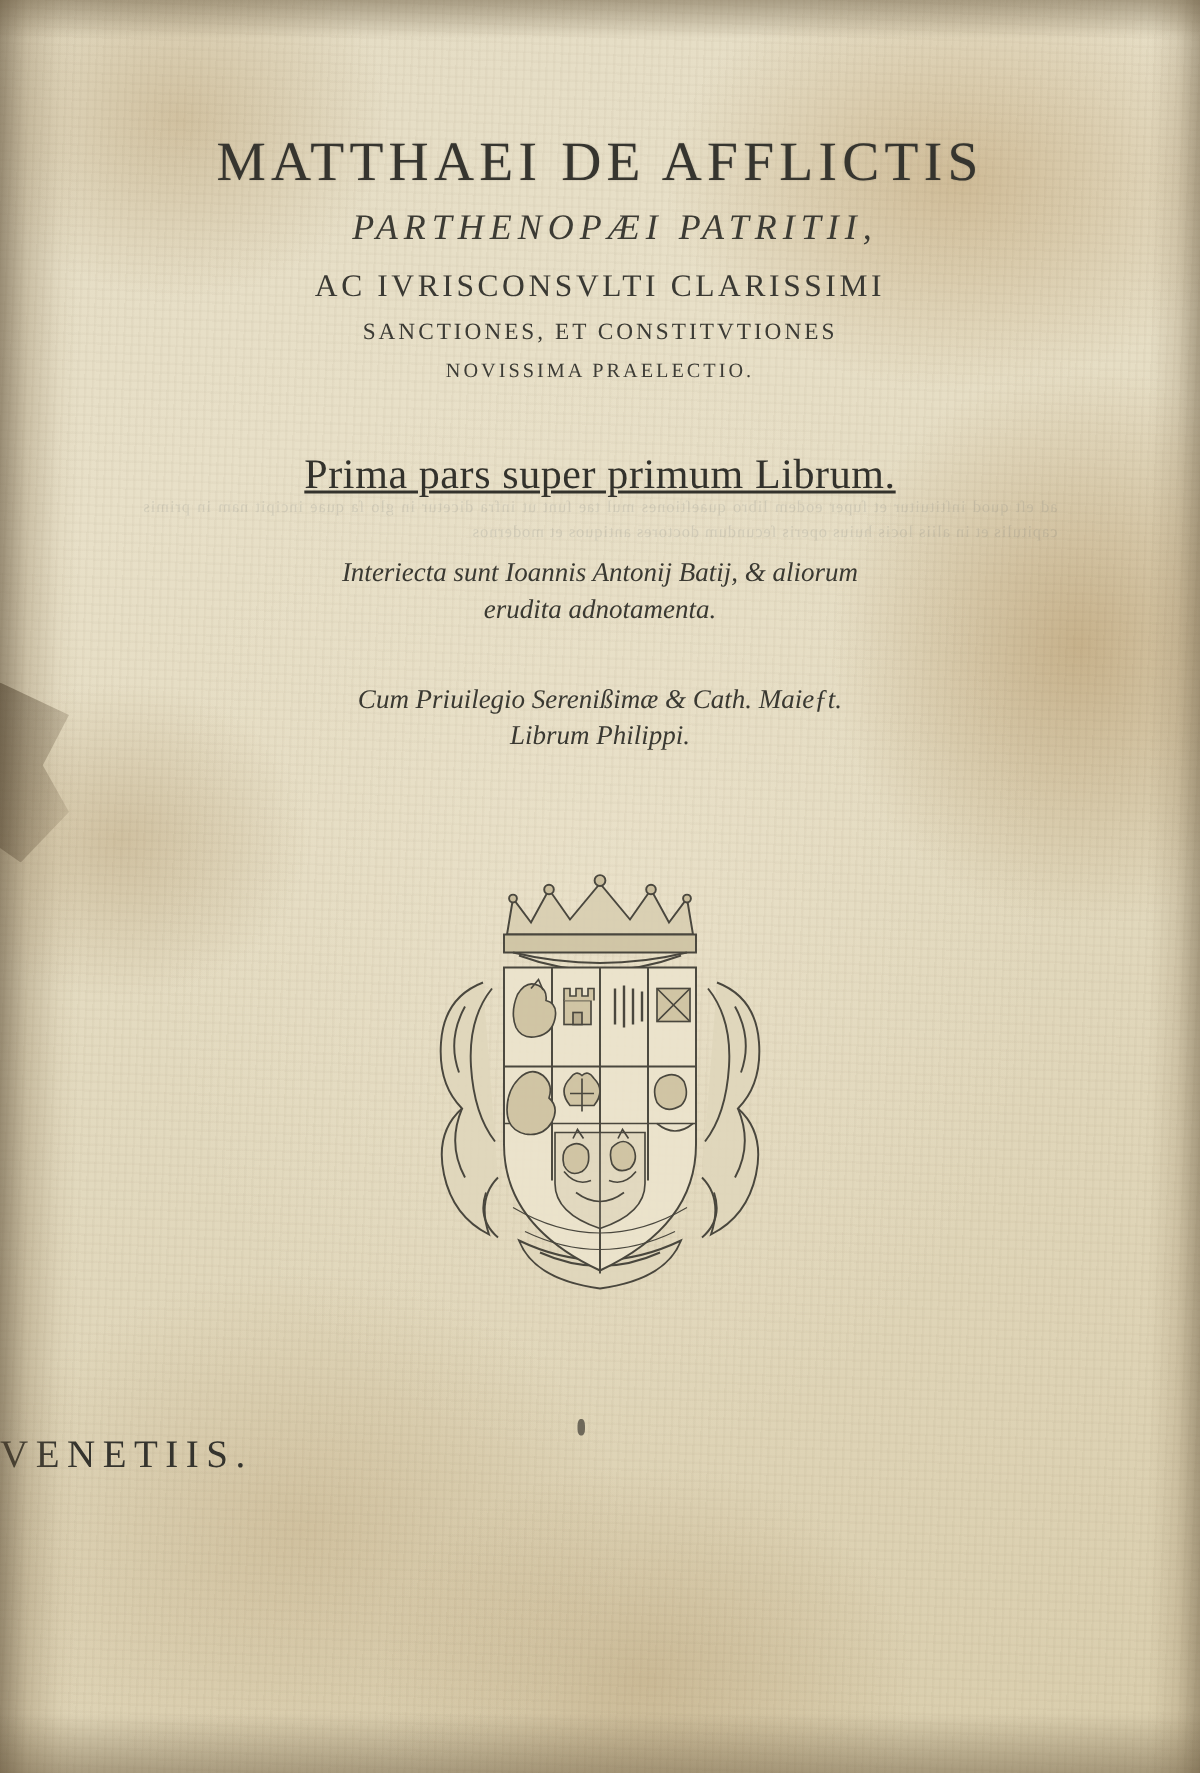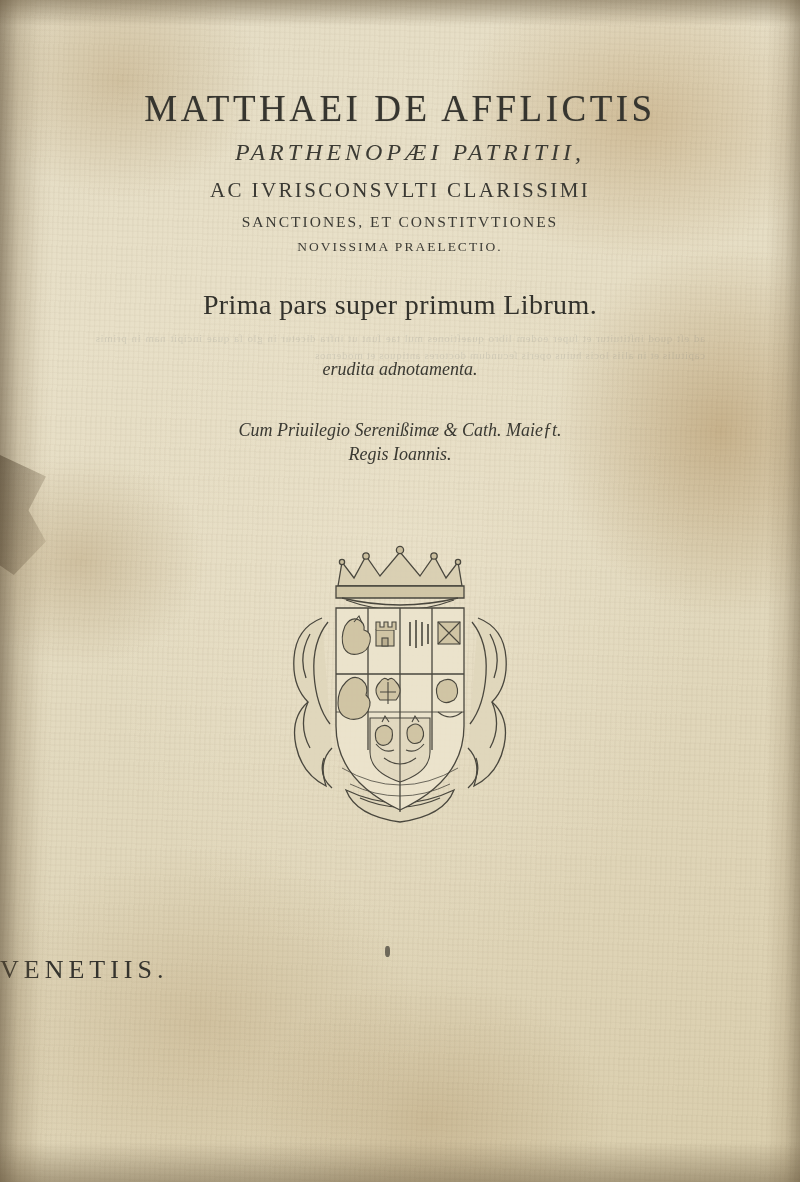--- a/index.html
+++ b/index.html
@@ -133,24 +133,25 @@
     color: #3c3b35;
   }
   .t-sub5 {
     margin-top: 8px;
     font-size: 13.5px;
     letter-spacing: 2px;
     color: #3d3c36;
   }
 
   .t-part {
-    margin-top: 34px;
+    margin-top: 46px;
     font-size: 28px;
     letter-spacing: 0.4px;
     color: #33322c;
+    text-decoration: underline;
   }
 
   .t-note {
     margin-top: 36px;
     font-size: 18px;
     font-style: italic;
     line-height: 1.35;
     color: #3a3932;
   }
   .t-priv {
@@ -209,26 +210,27 @@
 
     <div class="t-main">MATTHAEI DE AFFLICTIS</div>
     <div class="t-sub1">PARTHENOPÆI PATRITII,</div>
     <div class="t-sub2">AC IVRISCONSVLTI CLARISSIMI</div>
     <div class="t-sub4">SANCTIONES, ET CONSTITVTIONES</div>
     <div class="t-sub5">NOVISSIMA PRAELECTIO.</div>
 
     <div class="t-part">Prima pars super primum Librum.</div>
 
     <div class="t-note">
+      <div>Interiecta sunt Ioannis Antonij Batij, &amp; aliorum</div>
       <div>erudita adnotamenta.</div>
     </div>
 
     <div class="t-priv">
       <div>Cum Priuilegio Serenißimæ &amp; Cath. Maieƒt.</div>
-      <div>Regis Ioannis.</div>
+      <div>Librum Philippi.</div>
     </div>
 
     <div class="emblem-wrap">
       <svg class="emblem" width="300" height="340" viewBox="0 0 300 340">
         <g fill="none" stroke="#3d3b33" stroke-width="1.3">
 
           <path d="M88 64 L92 40 L104 56 L116 34 L130 54 L150 30 L170 54 L184 34 L196 56 L208 40 L212 64 Z" fill="#d9cfb2"></path>
           <path d="M86 64 h128 v12 h-128 z" fill="#cfc4a4"></path>
           <path d="M92 76 q58 14 116 0" fill="none"></path>
           <circle cx="116" cy="34" r="3.2" fill="#c9bd9c"></circle>

